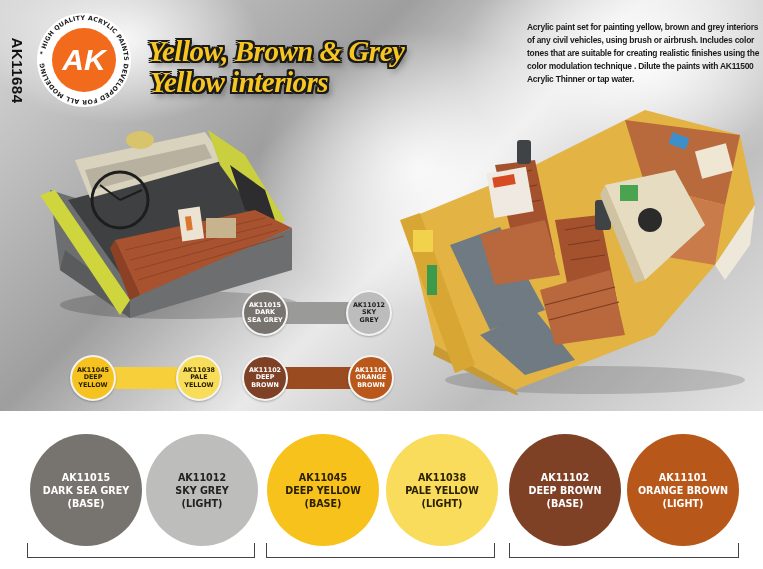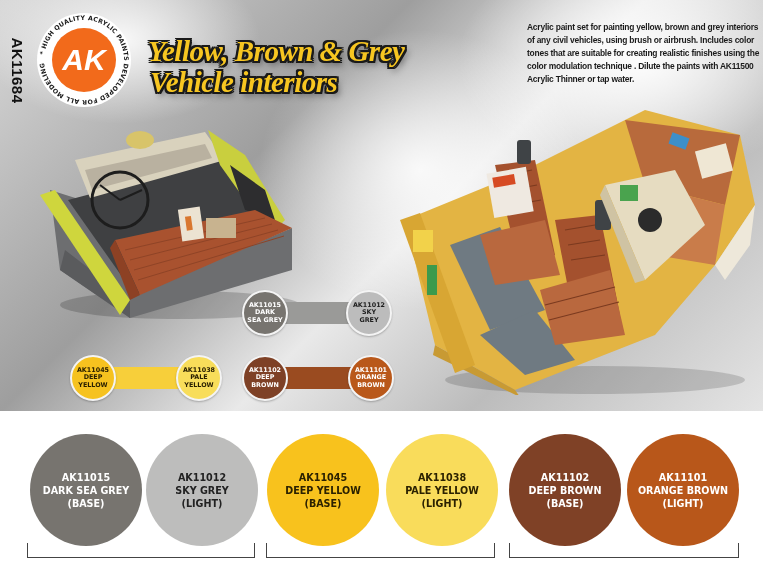--- a/index.html
+++ b/index.html
@@ -105,21 +105,21 @@
       <circle cx="48" cy="48" r="32" fill="#f26a1b"></circle>
       <text font-family="DejaVu Sans, sans-serif" font-size="6.3" font-weight="bold" fill="#1a1a1a" letter-spacing="0.2">
         <textPath href="#ringpath" startOffset="2%">* HIGH QUALITY ACRYLIC PAINTS DEVELOPED FOR ALL MODELING GENRES</textPath>
       </text>
       <text x="48" y="58" text-anchor="middle" font-family="Liberation Sans, sans-serif" font-size="30" font-style="italic" font-weight="900" fill="#ffffff">AK</text>
     </svg>
   </div>
 
   <div class="title">
     <div>Yellow, Brown &amp; Grey</div>
-    <div style="padding-left:2px">Vehicle interiors</div>
+    <div style="padding-left:2px">Yellow interiors</div>
   </div>
 
   <div class="description">Acrylic paint set for painting yellow, brown and grey interiors of any civil vehicles, using brush or airbrush. Includes color tones that are suitable for creating realistic finishes using the color modulation technique . Dilute the paints with AK11500 Acrylic Thinner or tap water.</div>
 
   <svg class="photo photo-left" viewBox="0 0 268 200">
 
     <ellipse cx="150" cy="185" rx="120" ry="14" fill="rgba(0,0,0,0.18)"></ellipse>
 
     <polygon points="20,70 210,130 262,108 262,150 100,198 30,150" fill="#6d6e70"></polygon>
     <polygon points="30,150 100,198 100,180 35,130" fill="#5a5b5d"></polygon>

